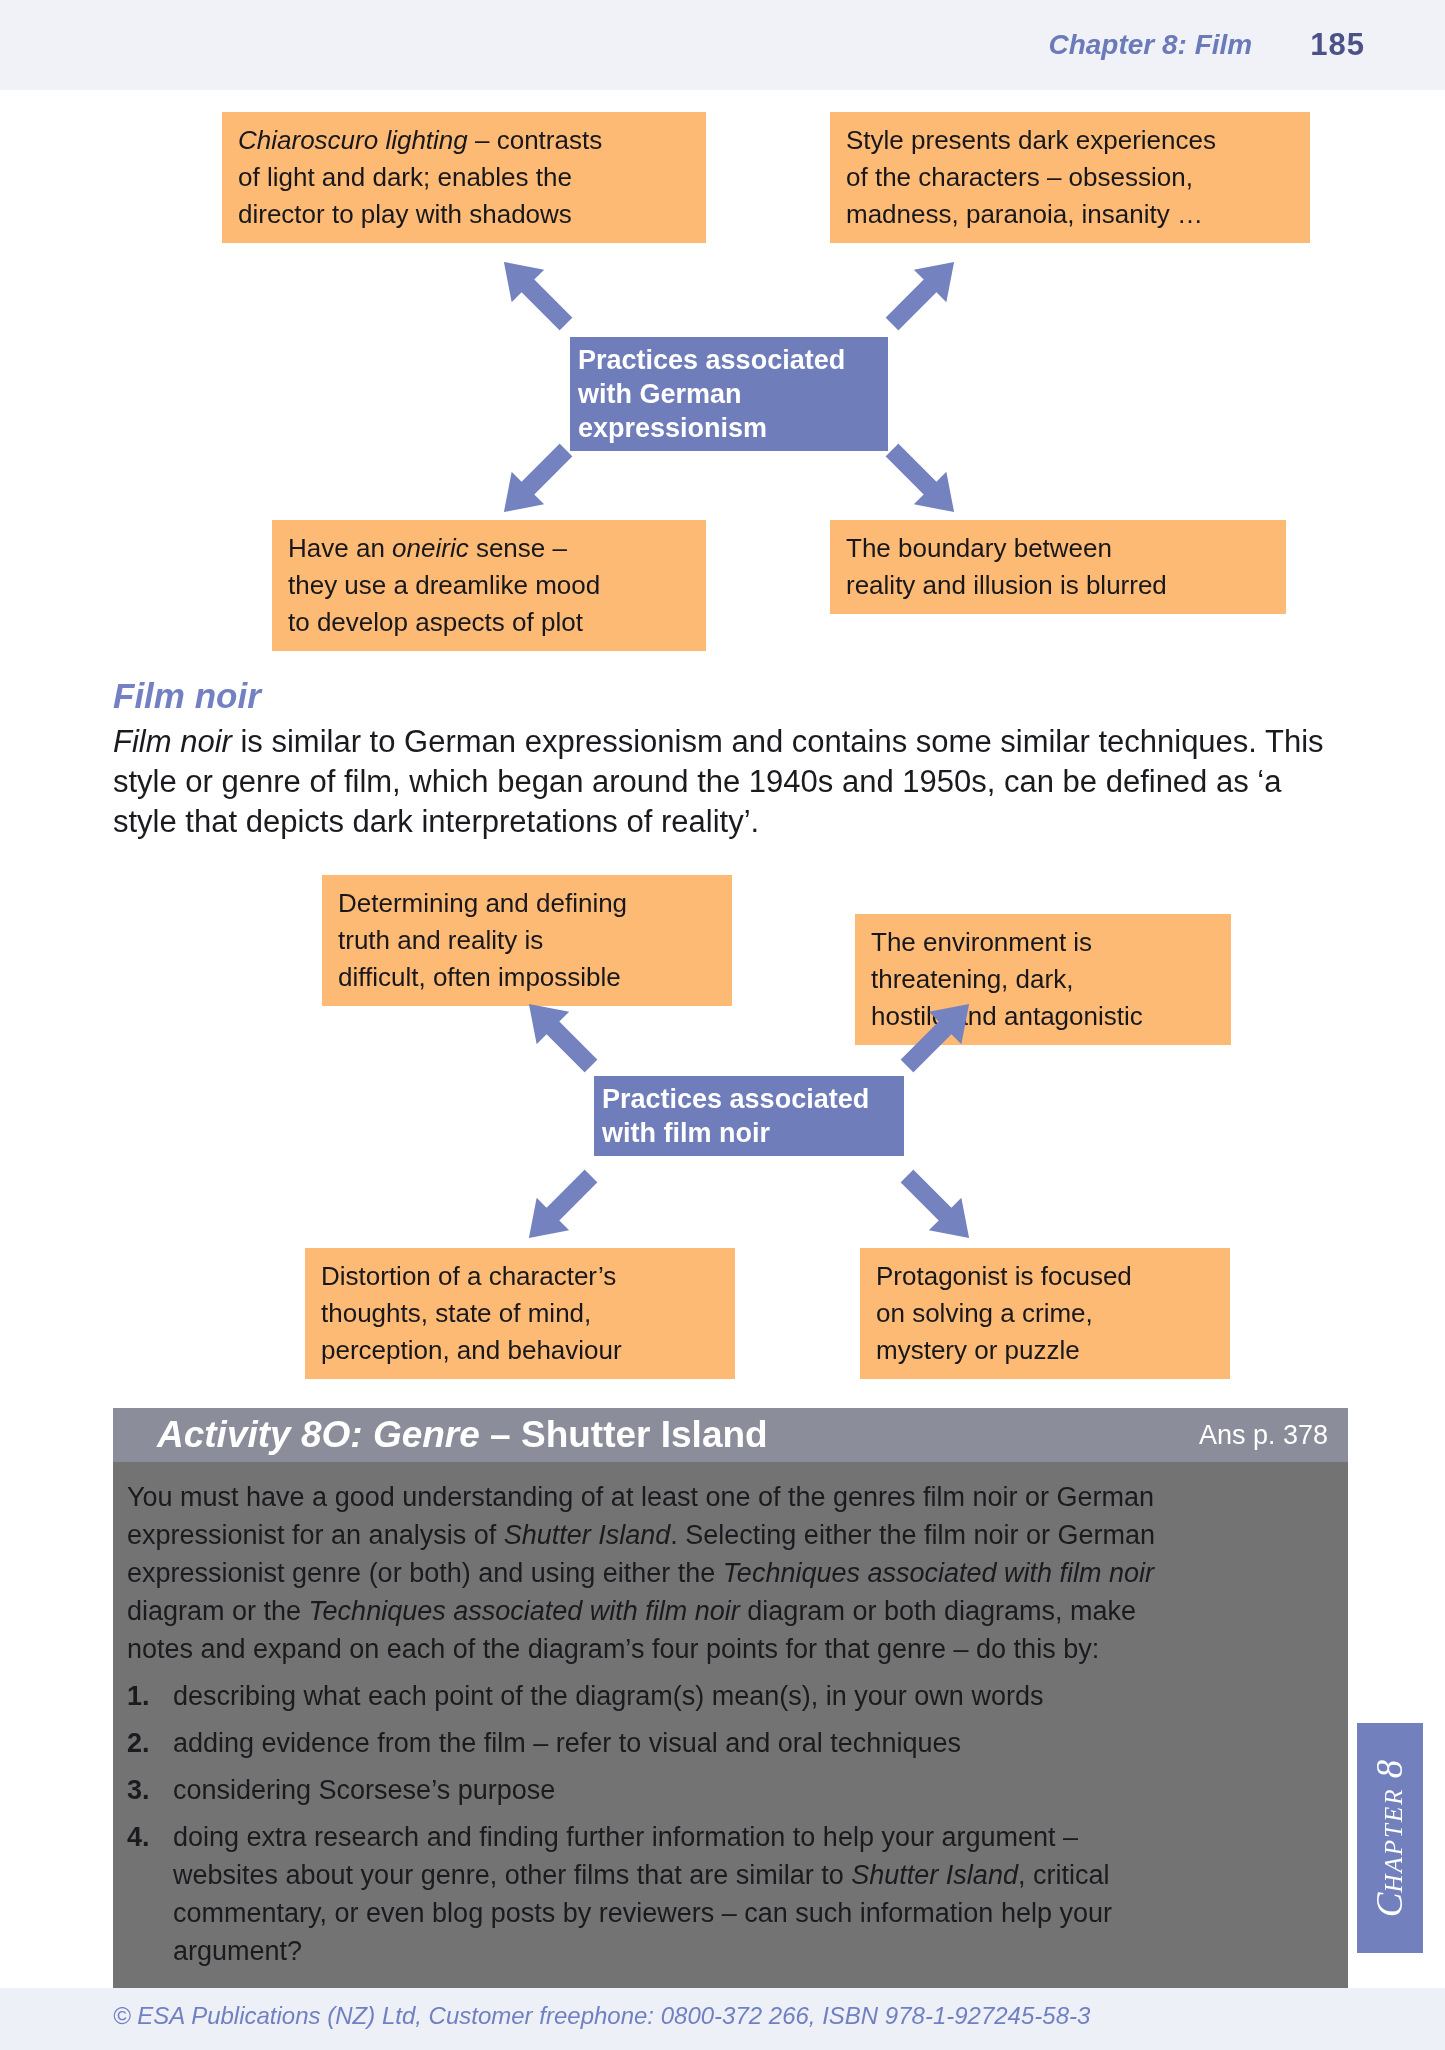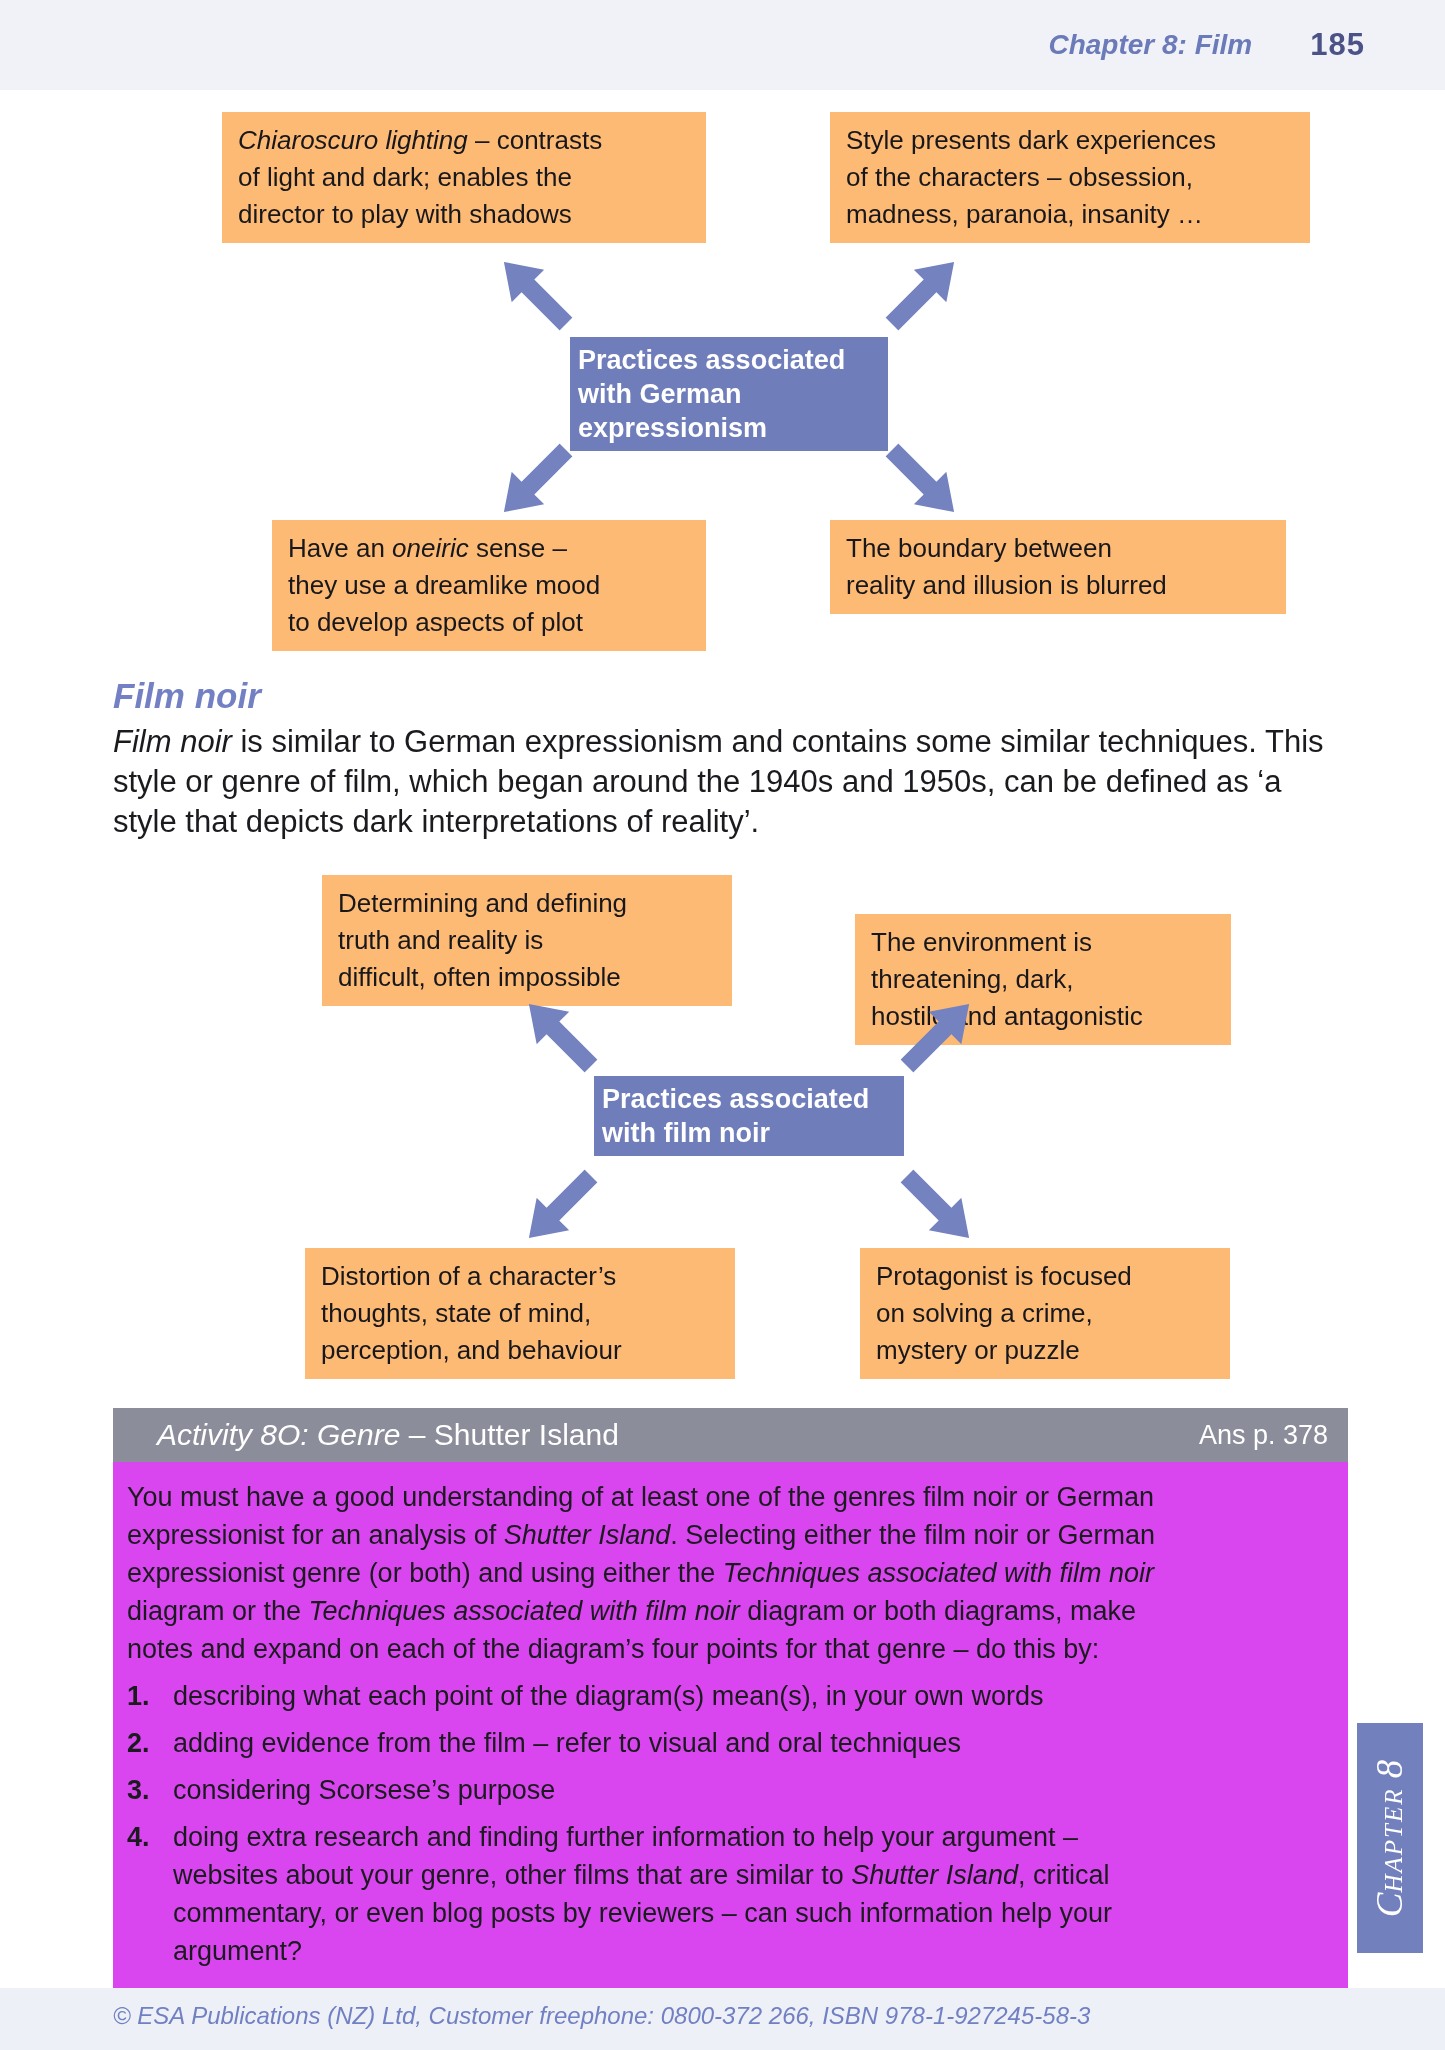--- a/index.html
+++ b/index.html
@@ -47,23 +47,23 @@
 
   
   .sec-title{position:absolute;left:113px;top:676px;font-size:35px;font-weight:bold;
              font-style:italic;color:#7380c4;}
   .sec-para{position:absolute;left:113px;top:722px;font-size:31px;line-height:40px;}
 
   
   .activity{position:absolute;left:113px;top:1408px;width:1235px;}
   .activity-header{height:54px;background:#8b8e9a;color:#ffffff;display:flex;align-items:center;
                    padding:0 20px 0 44px;box-sizing:border-box;}
-  .activity-title{font-size:30px;font-weight:normal;}
+  .activity-title{font-size:37px;font-weight:bold;}
   .activity-ans{margin-left:auto;font-size:27px;font-weight:normal;}
-  .activity-body{background:#d946ef;padding:16px 24px 20px 14px;font-size:27px;line-height:38px;}
+  .activity-body{background:#737373;padding:16px 24px 20px 14px;font-size:27px;line-height:38px;}
   .activity-item{display:flex;margin-top:9px;}
   .item-num{width:46px;flex:none;font-weight:bold;}
   .activity-bar{height:13px;background:#70737d;}
 
   
   .chapter-tab{position:absolute;left:1357px;top:1723px;width:66px;height:230px;background:#7280bd;
                display:flex;align-items:center;justify-content:center;}
   .tab-inner{transform:rotate(-90deg);white-space:nowrap;color:#ffffff;
              font-family:"Liberation Serif",serif;font-style:italic;font-size:25px;letter-spacing:2px;}
   .tab-big{font-size:37px;letter-spacing:0;}

